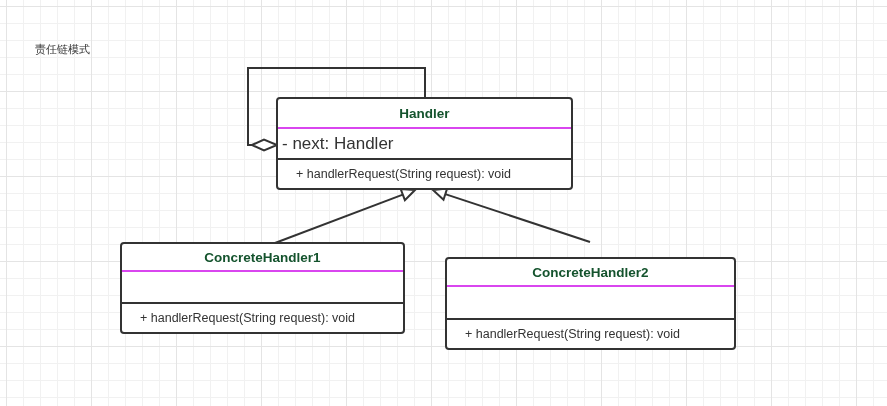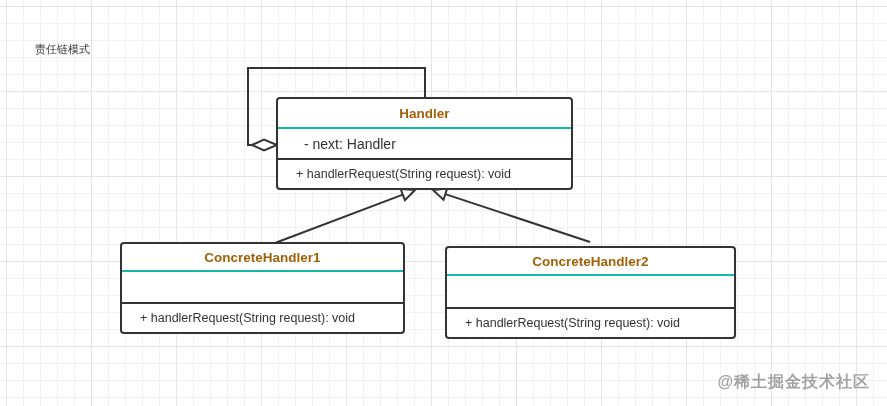--- a/index.html
+++ b/index.html
@@ -37,57 +37,57 @@
   .uml-class {
     position: absolute;
     background: #ffffff;
     border: 2px solid #333333;
     border-radius: 4px;
     display: flex;
     flex-direction: column;
     overflow: hidden;
   }
   .uml-class .class-name {
-    border-bottom: 2px solid #14b8a6;
+    border-bottom: 2px solid #d946ef;
     display: flex;
     align-items: center;
     justify-content: center;
     font-weight: bold;
     font-size: 13.5px;
-    color: #a16207;
+    color: #14532d;
     flex: 0 0 auto;
   }
   .uml-class .class-attrs {
     border-bottom: 2px solid #333333;
     display: flex;
     align-items: center;
-    font-size: 14px;
+    font-size: 17px;
     color: #333333;
-    padding-left: 26px;
+    padding-left: 4px;
     flex: 0 0 auto;
     white-space: nowrap;
   }
   .uml-class .class-methods {
     display: flex;
     align-items: center;
     font-size: 12.5px;
     color: #333333;
     padding-left: 18px;
     flex: 1 1 auto;
     white-space: nowrap;
   }
   #class-handler   { left: 276px; top: 97px;  width: 297px; height: 93px; }
   #class-handler .class-name    { height: 30px; }
   #class-handler .class-attrs   { height: 31px; }
 
   #class-concrete1 { left: 120px; top: 242px; width: 285px; height: 92px; }
   #class-concrete1 .class-name  { height: 28px; }
   #class-concrete1 .class-attrs { height: 32px; }
 
-  #class-concrete2 { left: 445px; top: 246px; width: 291px; height: 93px; }
+  #class-concrete2 { left: 445px; top: 257px; width: 291px; height: 93px; }
   #class-concrete2 .class-name  { height: 28px; }
   #class-concrete2 .class-attrs { height: 33px; }
 
   .watermark {
     position: absolute;
     right: 17px;
     bottom: 13px;
     font-size: 16px;
     font-weight: 600;
     letter-spacing: 1px;
@@ -125,15 +125,14 @@
     <div class="class-attrs"></div>
     <div class="class-methods">+ handlerRequest(String request): void</div>
   </div>
 
   <div class="uml-class" id="class-concrete2">
     <div class="class-name">ConcreteHandler2</div>
     <div class="class-attrs"></div>
     <div class="class-methods">+ handlerRequest(String request): void</div>
   </div>
 
-  <div class="watermark">@稀土掘金技术社区</div>
 
 </div>
 
 </body></html>

